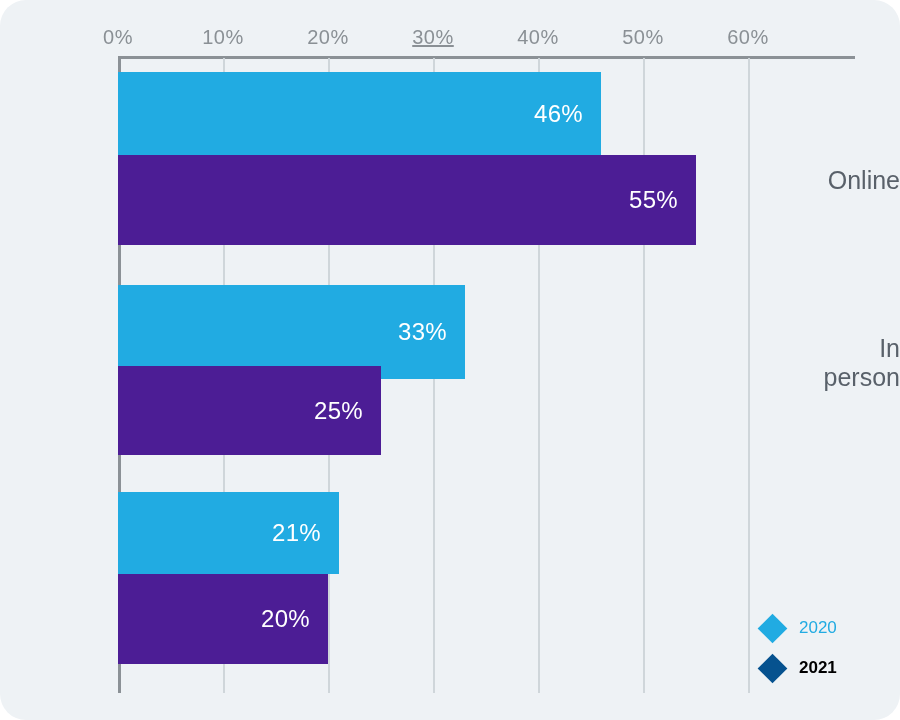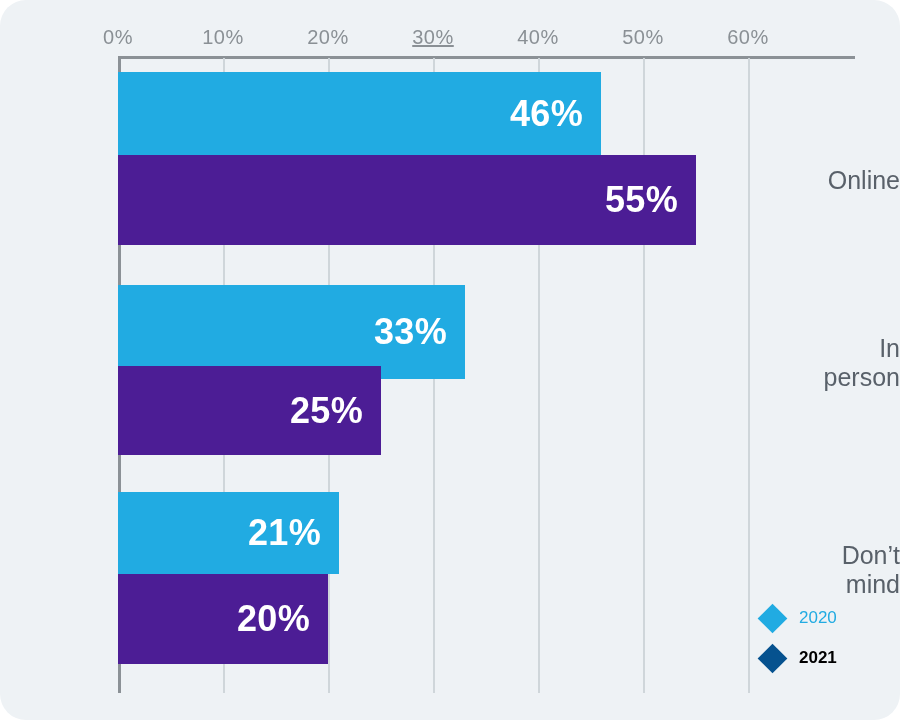--- a/index.html
+++ b/index.html
@@ -93,35 +93,36 @@
     display: flex;
     align-items: center;
     justify-content: flex-end;
     box-sizing: border-box;
     padding-right: 18px;
   }
   .bar.series-2020 { background: #21abe2; }
   .bar.series-2021 { background: #4c1d95; text-align: center; }
   .bar-label {
     color: #ffffff;
-    font-size: 36px;
-    font-weight: bold;
+    font-size: 24px;
+    font-weight: normal;
     letter-spacing: 0.3px;
     white-space: nowrap;
   }
 
   
   #legend {
     position: absolute;
     left: 762px;
     top: 608px;
     width: 120px;
   }
   .legend-row {
     display: flex;
+    align-items: center;
     height: 40px;
   }
   .legend-swatch {
     width: 21px;
     height: 21px;
     transform: rotate(45deg);
     flex: 0 0 auto;
     margin-right: 16px;
   }
   .legend-swatch.sw-2020 { background: #21abe2; }
@@ -177,22 +178,20 @@
       <span class="bar-label">21%</span>
     </div>
     <div class="bar series-2021" style="top:516px; height:90px; width:210px;">
       <span class="bar-label">20%</span>
     </div>
   </div>
 
   <div class="cat-label" style="top:144px;margin-top:22px;">Online</div>
   <div class="cat-label" style="top:334px;">In
 person</div>
-  <div class="cat-label" style="top:541px;">Don’t
-mind</div>
 
   <div id="legend">
     <div class="legend-row">
       <span class="legend-swatch sw-2020"></span>
       <span class="legend-text t-2020">2020</span>
     </div>
     <div class="legend-row">
       <span class="legend-swatch sw-2021"></span>
       <span class="legend-text t-2021">2021</span>
     </div>

